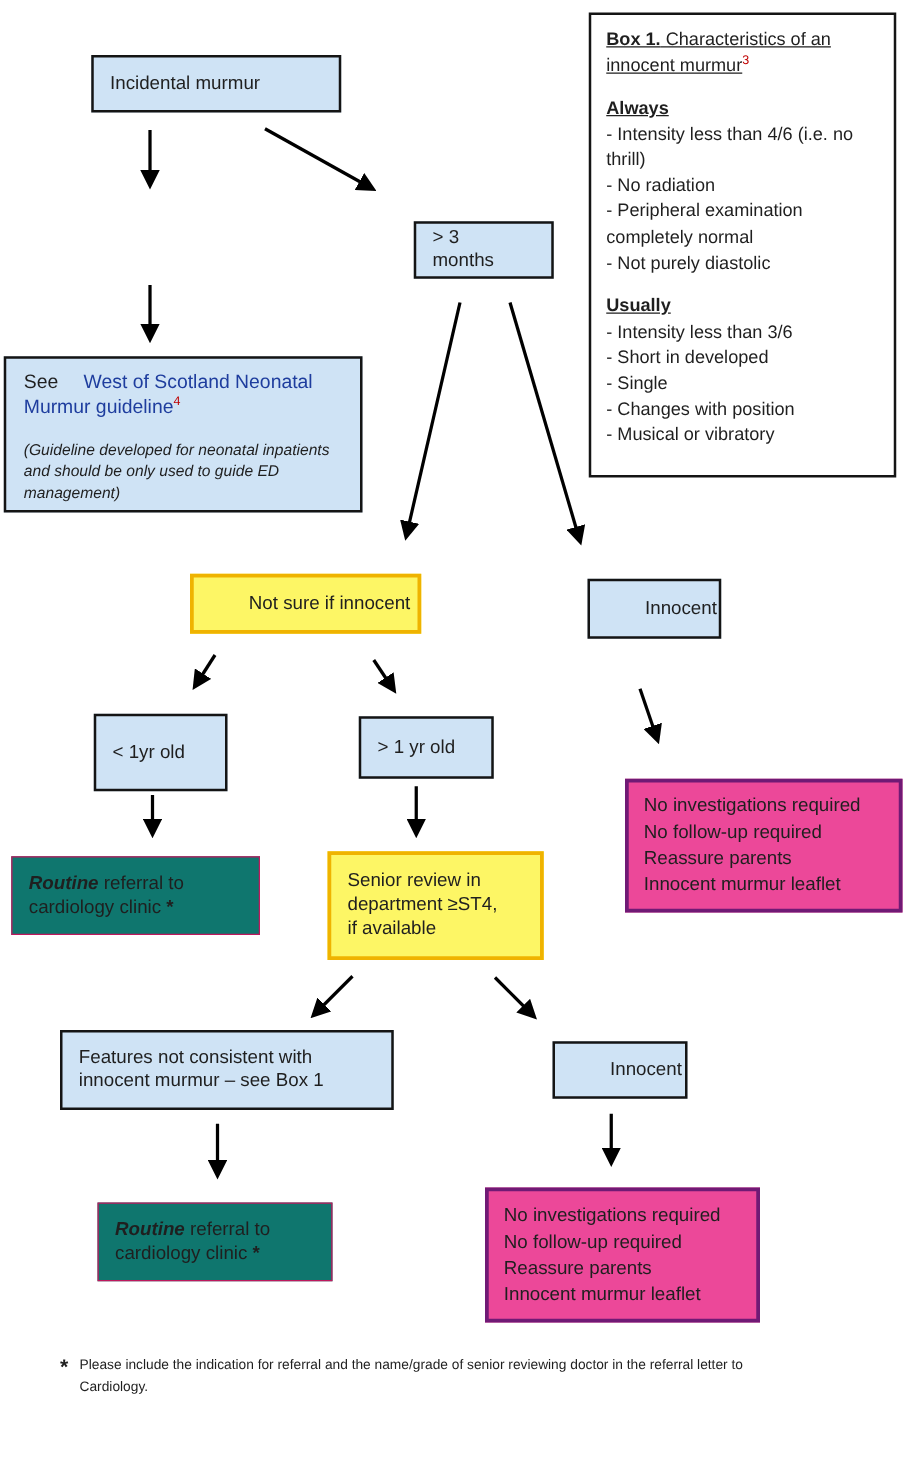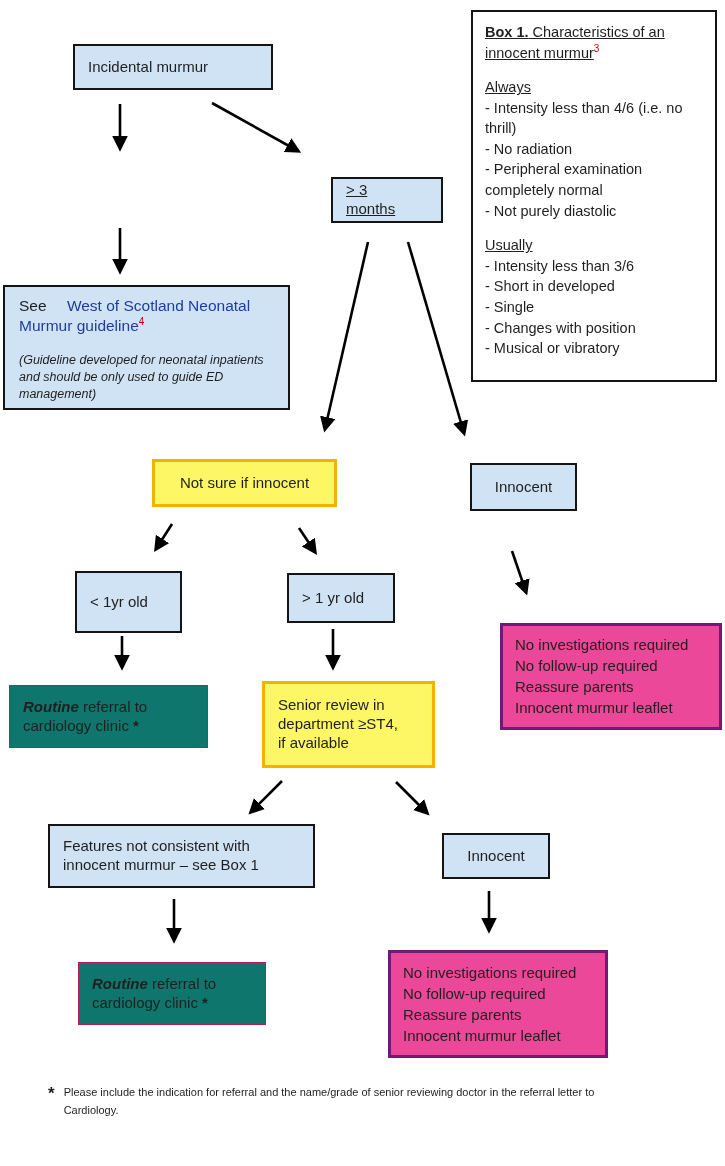--- a/index.html
+++ b/index.html
@@ -10,39 +10,39 @@
   .arrows{position:absolute;left:0;top:0;width:725px;height:1166px;pointer-events:none;}
   .node{
     position:absolute;box-sizing:border-box;display:flex;align-items:center;
     font-size:15px;line-height:1.25;
   }
   .blue{background:#cfe3f5;border:2px solid #141414;}
   .yellow{background:#fdf665;border:3px solid #efb300;}
   .red{background:#0f766e;border:1px solid #be185d;}
   .green{background:#ec4899;border:3px solid #701a75;display:block;}
   .padL{padding-left:13px;padding-right:25px;}
-  .center{justify-content:center;text-align:center;}
+  .center{justify-content:flex-start;text-align:center;padding-left:44px;}
   .green .ln{display:block;line-height:1.4;}
   .bi{font-weight:bold;font-style:italic;}
   .b{font-weight:bold;}
   .seebox{
     position:absolute;box-sizing:border-box;background:#cfe3f5;border:2px solid #141414;
     padding:9px 14px;display:block;
   }
   .seebox .lead{font-size:15.5px;line-height:1.3;width:250px;}
   .seebox .link{color:#1e3d9e;margin-left:16px;}
   .seebox .note{font-size:12.5px;font-style:italic;line-height:1.35;margin-top:16px;width:260px;}
   .supr{color:#c00000;font-size:10px;vertical-align:super;line-height:0;}
   .box1{
     position:absolute;box-sizing:border-box;background:#ffffff;border:2px solid #141414;
     padding:10px 12px;font-size:14.5px;line-height:1.42;display:block;
   }
   .box1 .title{text-decoration:underline;}
   .box1 .sect{margin-top:14px;}
-  .box1 .hd{font-weight:normal;text-decoration:underline;}
+  .box1 .hd{font-weight:bold;text-decoration:underline;}
   .box1 ul{list-style:none;margin:0;padding:0;}
   .footnote{position:absolute;left:48px;top:1084px;width:596px;display:flex;}
   .footnote .star{font-weight:bold;font-size:17px;line-height:1;margin-right:9px;margin-top:1px;}
   .footnote .txt{font-size:11px;line-height:1.6;}
 </style>
 </head>
 <body>
 
 <div class="canvas">
 
@@ -68,21 +68,21 @@
       <line x1="174" y1="899" x2="174" y2="940" marker-end="url(#ah)"></line>
       <line x1="489" y1="891" x2="489" y2="930" marker-end="url(#ah)"></line>
     </g>
   </svg>
 
   <div class="node blue padL" style="left:73px;top:44px;width:200px;height:46px;">
     <span>Incidental murmur</span>
   </div>
 
 
-  <div class="node blue padL" style="left:331px;top:177px;width:112px;height:46px;text-decoration:underline;">
+  <div class="node blue padL" style="left:331px;top:177px;width:112px;height:46px;">
     <span>&gt; 3 months</span>
   </div>
 
   <div class="seebox" style="left:3px;top:285px;width:287px;height:125px;">
     <div class="lead">
       <span>See </span><span class="link">West of Scotland Neonatal Murmur guideline</span><span class="supr">4</span>
     </div>
     <div class="note">(Guideline developed for neonatal inpatients and should be only used to guide ED management)</div>
   </div>
 

